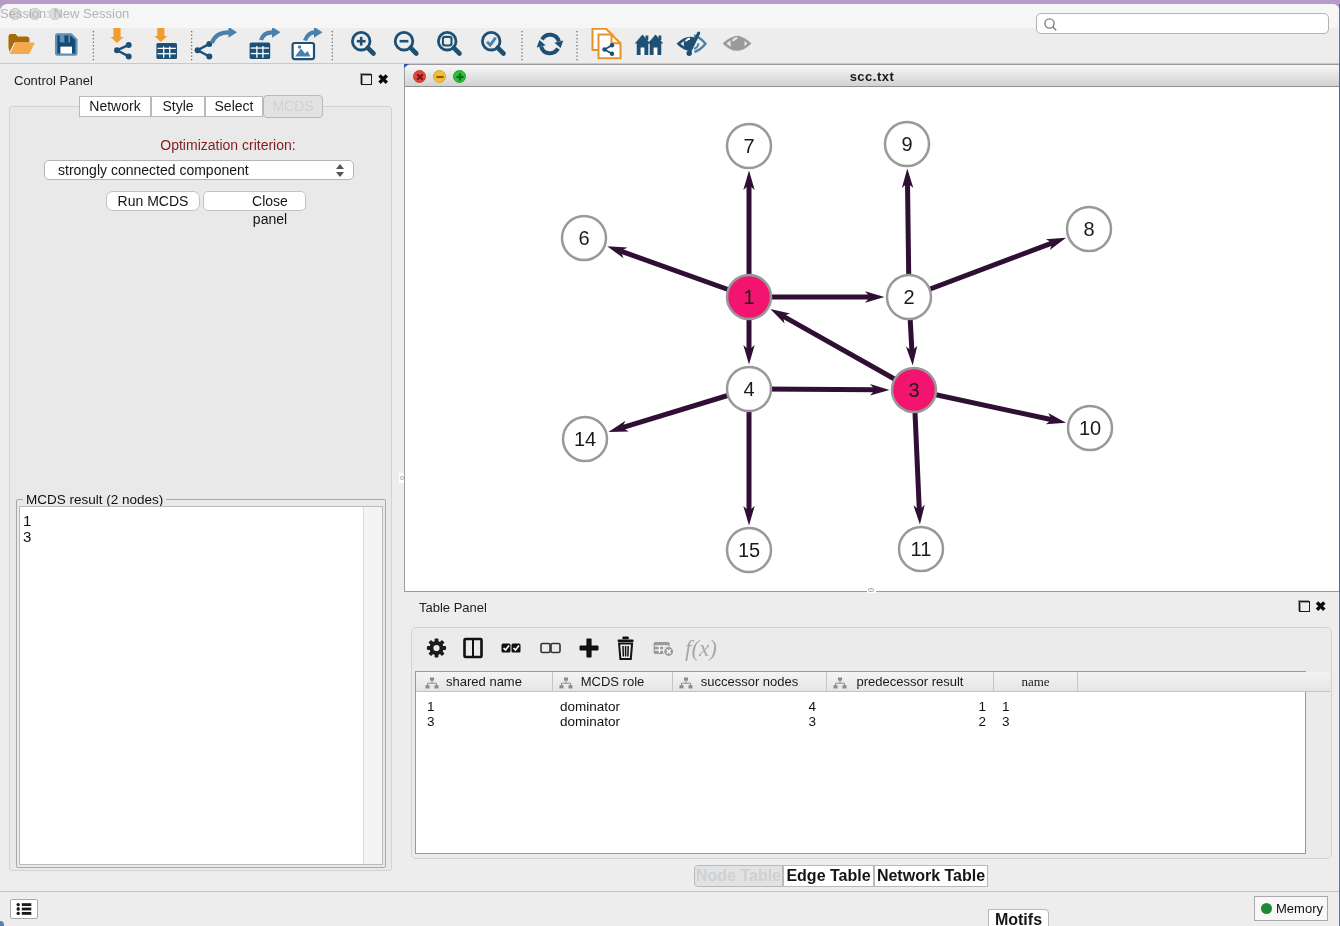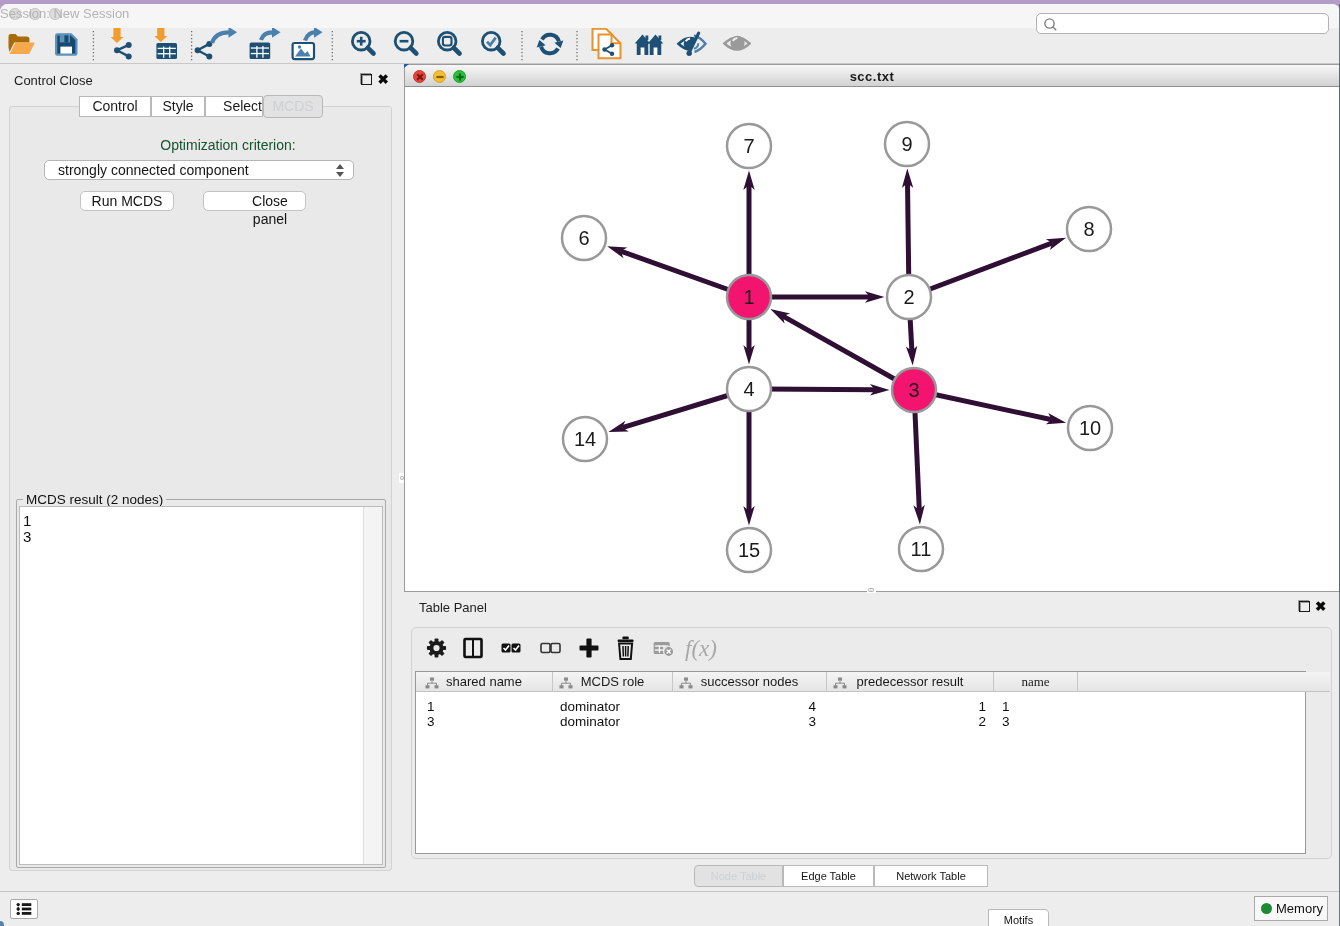--- a/index.html
+++ b/index.html
@@ -11,21 +11,21 @@
 .tl { position:absolute; top:4px; width:11.5px; height:11.5px; border-radius:50%; background:#dcdcdc; border:1px solid #c4c4c4; }
 #title-text { width:100%; top:2px; font-size:13px; color:#b4b4b4; }
 #toolbar { left:0; top:24px; width:100%; height:36px; background:#ededed; border-bottom:1px solid #c8c8c8; }
 #searchbox { left:1036px; top:9px; width:293px; height:21px; background:#fff; border:1px solid #b2b2b2; border-radius:5px; }
 #cp-title { left:14px; top:73px; font-size:13px; color:#1e1e1e; }
 .winbtn-sq { position:absolute; width:11px; height:11px; border:1.8px solid #1a1a1a; box-shadow:1px 1px 0 #999 inset, -1px -1px 0 #999; }
 .winbtn-x { position:absolute; font-size:13.5px; font-weight:bold; color:#0a0a0a; line-height:11px; }
 #cp-panel { left:9px; top:106px; width:383px; height:765px; background:#e9e9e9; border:1px solid #d2d2d2; border-radius:3px; }
 .tab { position:absolute; top:96px; height:21px; background:#fff; border:1px solid #b9b9b9; font-size:14px; font-weight:400; color:#1a1a1a; text-align:center; line-height:19px; }
 .tabsel { background:#e2e2e2; color:#ccd1d5; border-radius:4px; top:95px; height:23px; line-height:21px; z-index:3; }
-#opt-label { left:9px; top:137px; width:438px; text-align:center; font-size:14px; color:#14532d; }
+#opt-label { left:9px; top:137px; width:438px; text-align:center; font-size:14px; color:#7f1d1d; }
 #combo { left:44px; top:160px; width:310px; height:20px; background:#fff; border:1px solid #b5b5b5; border-radius:5px; font-size:14px; color:#141414; line-height:18px; padding-left:13px; }
 .btn { position:absolute; top:191px; height:20px; background:#fff; border:1px solid #c2c2c2; border-radius:5px; font-size:14px; color:#141414; text-align:center; line-height:18px; }
 #groupbox { left:16px; top:499px; width:370px; height:369px; border:1px solid #a9a9a9; border-radius:2px; }
 #grouptitle { left:23px; top:492px; background:#e9e9e9; padding:0 3px; font-size:13.5px; color:#111; }
 #resultbox { left:19px; top:506px; width:364px; height:359px; background:#fff; border:1px solid #bbb; }
 #scrolltrack { left:363px; top:507px; width:19px; height:357px; background:#f4f4f4; border-left:1px solid #ddd; }
 .resline { position:absolute; left:23px; font-size:15px; color:#111; }
 #netwin-title { left:404px; top:64px; width:936px; height:23px; background:linear-gradient(#f7f7f7,#d2d2d2); border:1px solid #9b9b9b; border-bottom:1px solid #909090; }
 #netwin-body { left:404px; top:87px; width:936px; height:505px; background:#fff; border:1px solid #9b9b9b; border-top:none; }
 .light { position:absolute; top:69.5px; width:13px; height:13px; border-radius:50%; }
@@ -33,21 +33,21 @@
 #bluewedge { left:404px; top:64px; width:0; height:0; border-top:4px solid #2858aa; border-right:5px solid transparent; }
 .divh { position:absolute; background:#fff; }
 .divh > div { position:absolute; border:1px solid #b0b0b0; border-radius:1.5px; background:#ececec; }
 #tp-title { left:419px; top:600px; font-size:13px; color:#1e1e1e; }
 #tp-sub { left:411px; top:627px; width:921px; height:232px; background:#ebebeb; border:1px solid #d2d2d2; border-radius:5px; }
 #tbl { left:415px; top:671px; width:891px; height:183px; background:#fff; border:1px solid #999; }
 #tbl-head { left:0px; top:0px; width:914px; height:20px; background:linear-gradient(#f4f4f4,#e5e5e5); border-bottom:1px solid #c3c3c3; }
 .hcell { position:absolute; top:0; height:20px; border-right:1px solid #c6c6c6; font-size:13px; color:#1a1a1a; text-align:center; line-height:20px; }
 .treeic { position:absolute; top:4px; }
 .rcell { position:absolute; font-size:13.5px; color:#111; }
-.btab { position:absolute; top:865px; height:22px; background:#fff; border:1px solid #b9b9b9; font-size:11px; font-weight:400; color:#151515; text-align:center; line-height:20px; }
+.btab { position:absolute; top:865px; height:22px; background:#fff; border:1px solid #b9b9b9; font-size:16px; font-weight:700; color:#151515; text-align:center; line-height:20px; }
 .btabsel { background:#e2e2e2; color:#ccd1d5; }
 #statusline { left:0; top:891px; width:1340px; height:0; border-top:1px solid #c6c6c6; }
 #listbtn { left:10px; top:899px; width:28px; height:20px; background:#fff; border:1.5px solid #ababab; border-radius:2px; }
 #membtn { left:1254px; top:896px; width:74px; height:25px; background:#f8f8f8; border:1px solid #a9a9a9; font-size:13px; color:#111; line-height:23px; text-align:center; padding-left:17px; }
 #memdot { left:1261px; top:903px; width:11px; height:11px; border-radius:50%; background:#1e8a34; }
 #redge { left:1338.8px; top:4px; width:1.2px; height:922px; background:#47587a; opacity:0.8; }
 #blcorner { left:0; top:921px; width:4px; height:5px; background:#3a6ea5; border-radius:0 4px 0 0; opacity:0.85; }
 </style>
 </head>
 <body>
@@ -158,34 +158,34 @@
       </svg>
     </div>
   <div id="searchbox" class="abs">
       <svg class="abs" style="left:6px;top:3px" width="16" height="16">
         <circle cx="6.5" cy="6.5" r="4.6" fill="none" stroke="#7e7e7e" stroke-width="1.4"></circle>
         <line x1="9.8" y1="9.8" x2="13.2" y2="13.2" stroke="#7e7e7e" stroke-width="1.4"></line>
       </svg>
     </div>
 </div>
 
-<div id="cp-title" class="abs">Control Close</div>
+<div id="cp-title" class="abs">Control Panel</div>
 <div class="winbtn-sq" style="left:360.5px; top:74px;"></div>
 <div class="winbtn-x" style="left:377.5px; top:74px;">✖</div>
 <div id="cp-panel" class="abs"></div>
-<div class="tab" style="left:79px; width:72px;">Control</div>
+<div class="tab" style="left:79px; width:72px;">Network</div>
 <div class="tab" style="left:151px; width:54px;">Style</div>
-<div class="tab" style="left:205px; width:58px;text-align:right;">Select</div>
+<div class="tab" style="left:205px; width:58px;">Select</div>
 <div class="tab tabsel" style="left:263px; width:60px;">MCDS</div>
 <div id="opt-label" class="abs">Optimization criterion:</div>
 <div id="combo" class="abs">strongly connected component <svg class="abs" style="left:288px;top:2px" width="14" height="16">
       <polygon points="7,1 11,6 3,6" fill="#555"></polygon>
       <polygon points="7,14 11,9 3,9" fill="#555"></polygon>
     </svg></div>
-<div class="btn" style="left:80px; width:94px;">Run MCDS</div>
+<div class="btn" style="left:106px; width:94px;border-radius:7px;">Run MCDS</div>
 <div class="btn" style="left:203px; width:103px;padding-left:31px;">Close panel</div>
 <div id="groupbox" class="abs"></div>
 <div id="grouptitle" class="abs">MCDS result (2 nodes)</div>
 <div id="resultbox" class="abs"></div>
 <div id="scrolltrack" class="abs"></div>
 <div class="resline" style="top:512px;">1</div>
 <div class="resline" style="top:528px;">3</div>
 <div class="divh" style="left:398.8px; top:472.5px; width:5.5px; height:10.5px;">
     <div style="left:1px; top:3.2px; width:3.8px; height:4.6px;"></div>
   </div>

